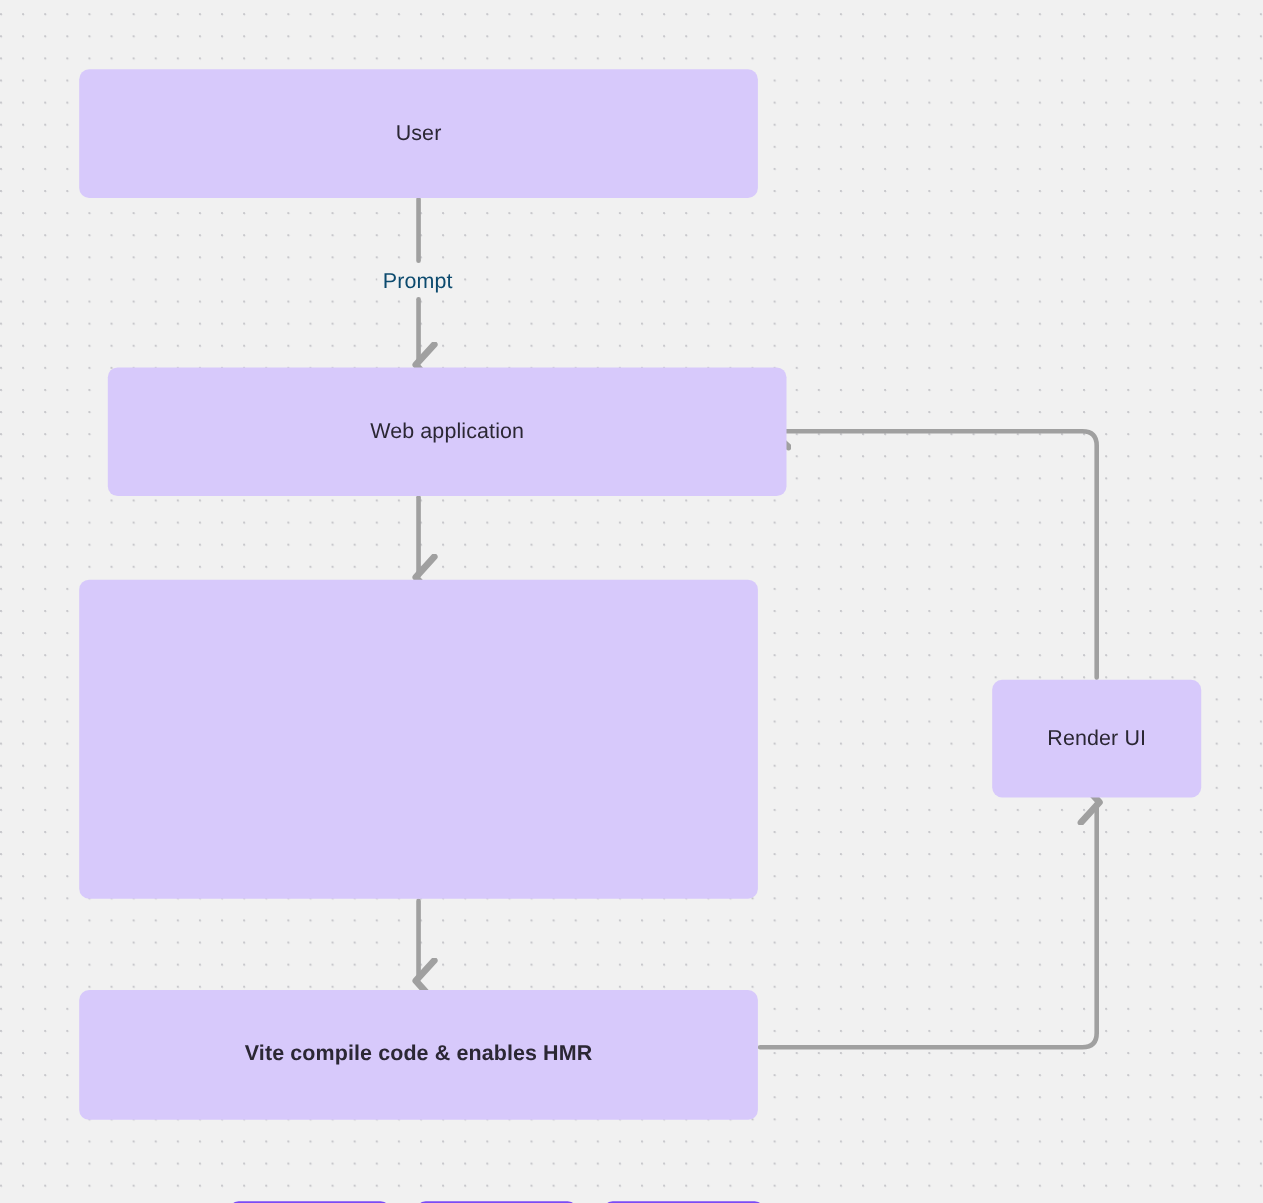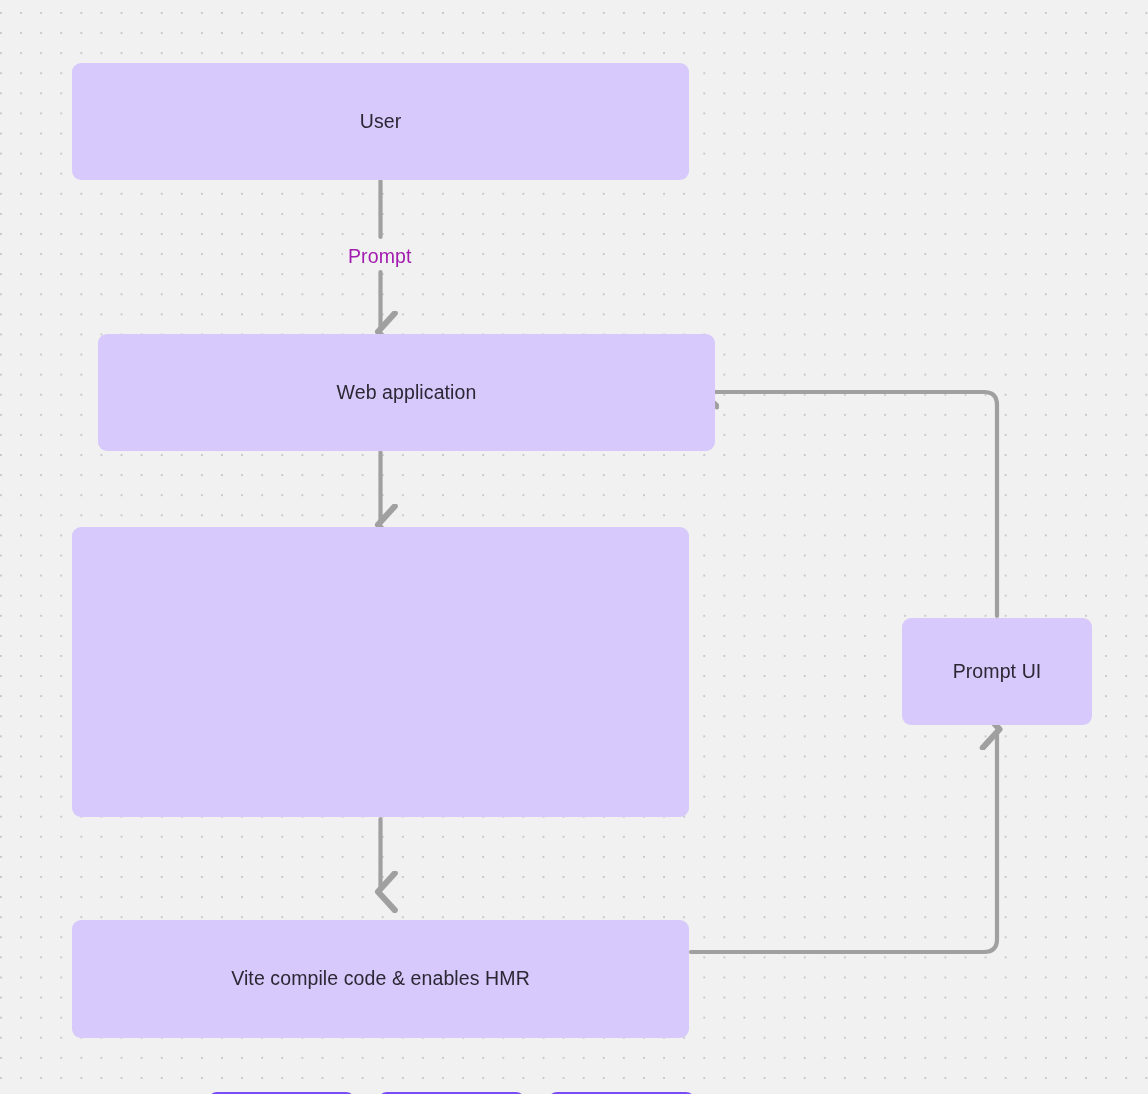--- a/index.html
+++ b/index.html
@@ -58,31 +58,31 @@
     color: #ffffff;
     font-size: 18.5px;
     line-height: 1.55;
     border-radius: 9px;
   }
 
   #node-user        { left: 72px;  top: 63px;  width: 617px; height: 117px; }
   #node-webapp      { left: 72px;  top: 334px; width: 617px; height: 117px; margin-left: 26px; }
   #node-components  { left: 72px;  top: 527px; width: 617px; height: 290px;
                       display: block; }
-  #node-vite        { left: 72px;  top: 920px; width: 617px; height: 118px; }
+  #node-vite        { left: 72px;  top: 900px; width: 617px; height: 118px; font-weight: bold; }
   #node-render      { left: 902px; top: 618px; width: 190px; height: 107px; }
 
   #node-html  { left: 136px; top: 565px; width: 147px; height: 107px; }
   #node-css   { left: 306px; top: 565px; width: 147px; height: 107px; }
   #node-js    { left: 476px; top: 565px; width: 147px; height: 107px; }
 
   .edge-label {
     position: absolute;
     font-size: 19.5px;
-    color: #a21caf;
+    color: #0c4a6e;
     background-color: #f1f1f1;
     padding: 0 5px;
     letter-spacing: 0.1px;
     white-space: nowrap;
   }
   #label-prompt {
     left: 343px;
     top: 245px;
   }
 </style>
@@ -144,16 +144,16 @@
       
     </div>
 
   </div>
 
   <div class="node primary" id="node-vite">
     <span>Vite compile code &amp; enables HMR</span>
   </div>
 
   <div class="node primary" id="node-render">
-    <span>Prompt UI</span>
+    <span>Render UI</span>
   </div>
 
 </div>
 
 </body></html>

